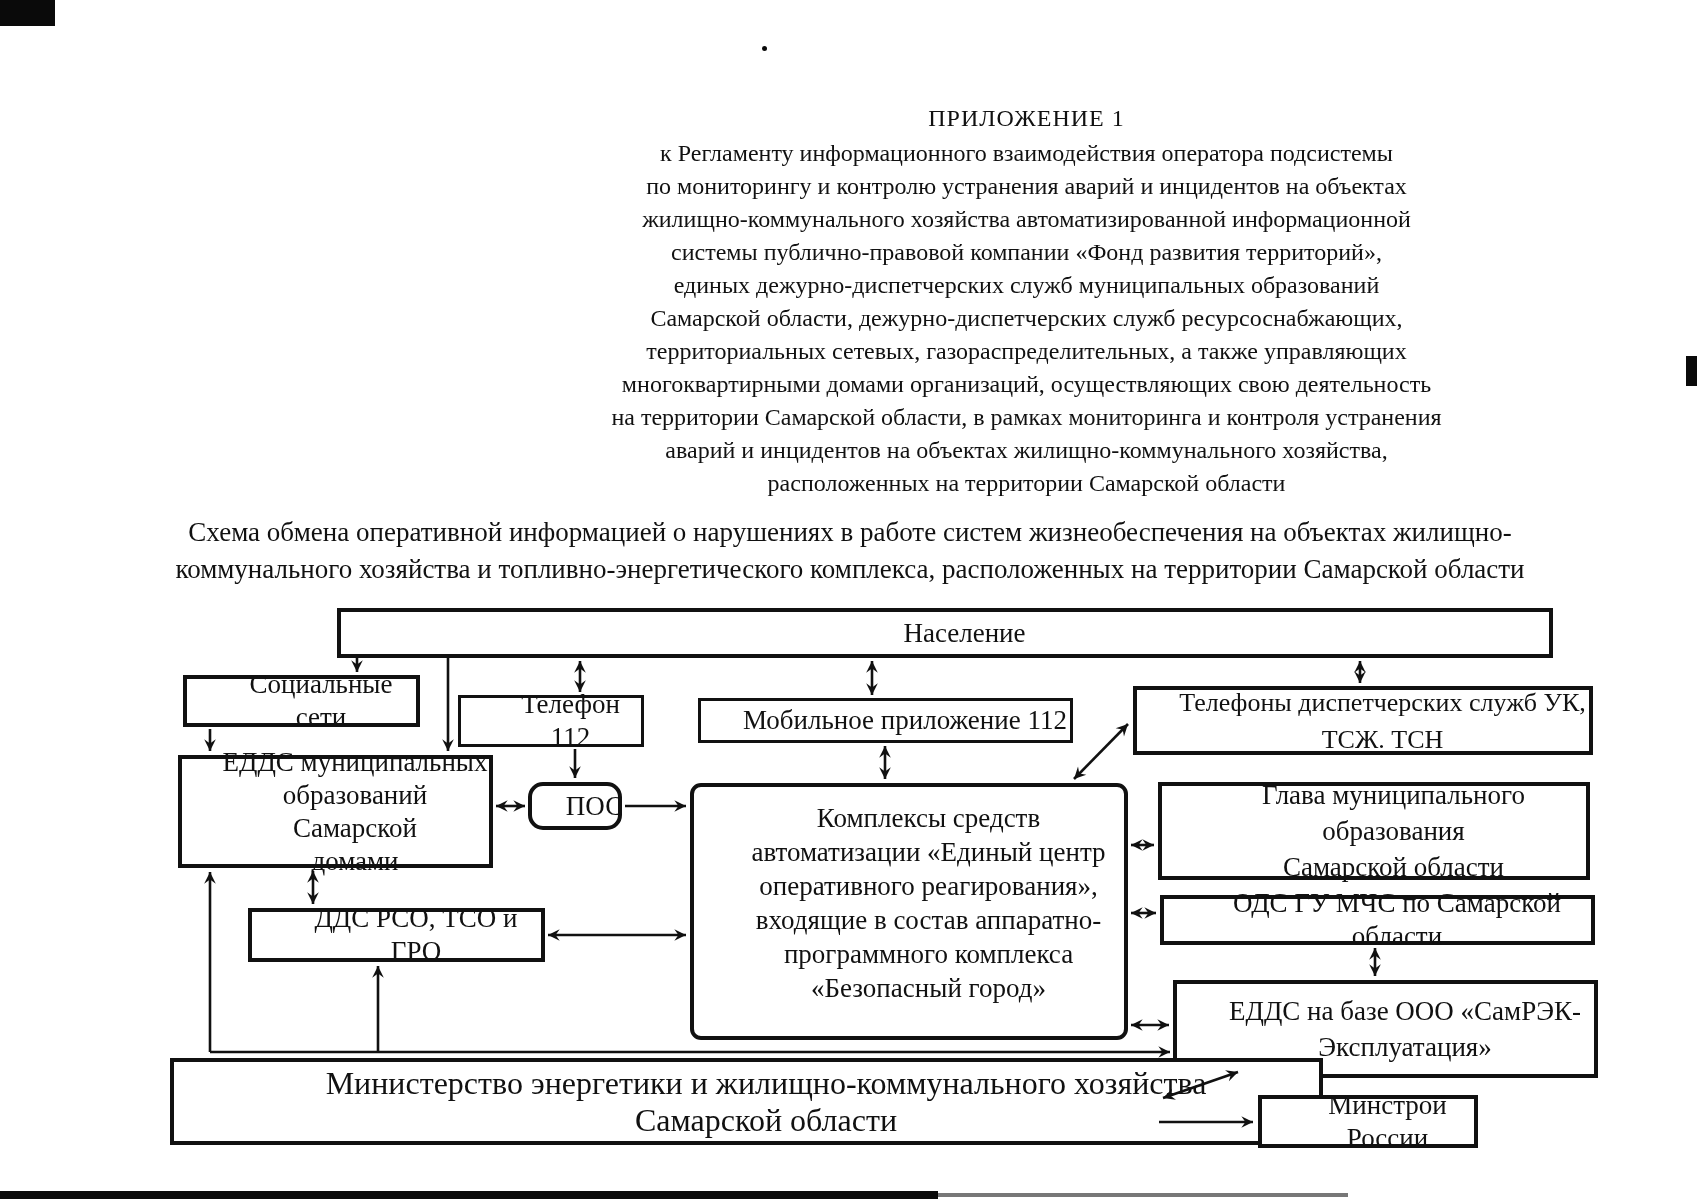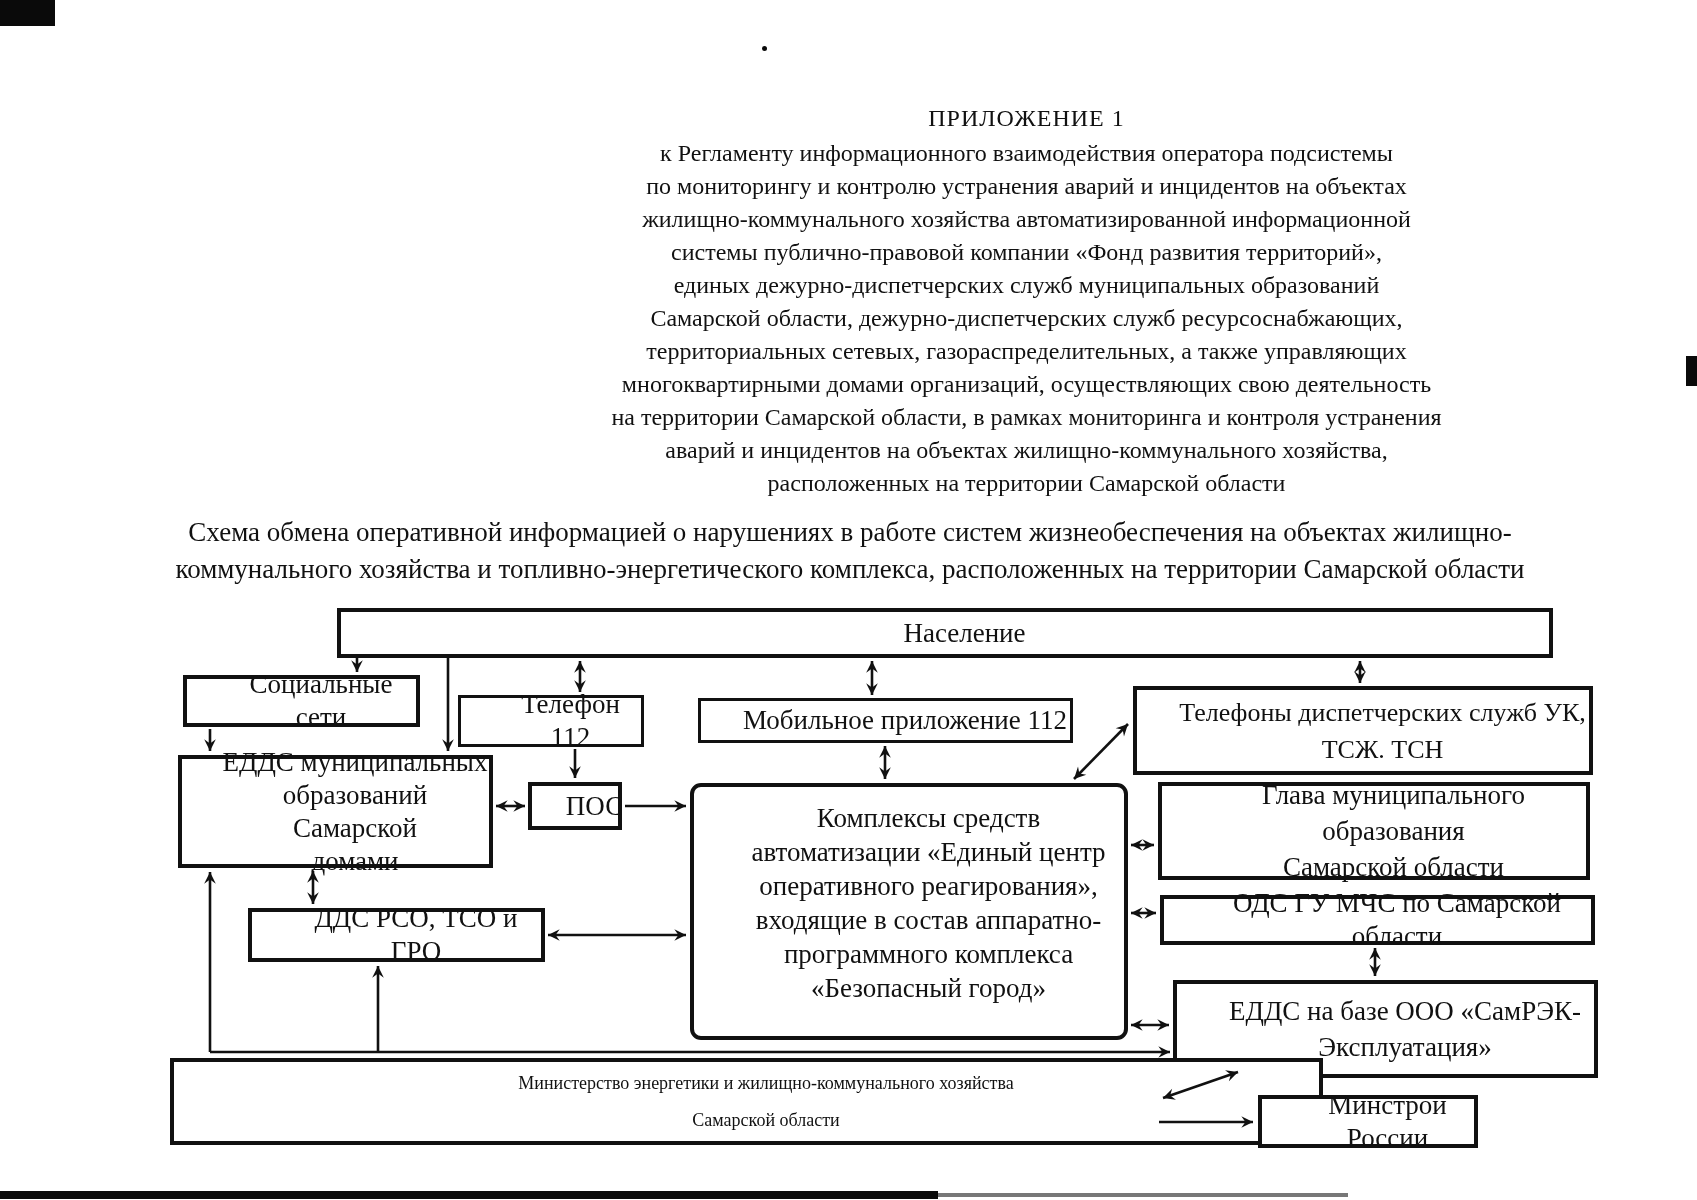--- a/index.html
+++ b/index.html
@@ -29,29 +29,29 @@
     display:flex;flex-direction:column;justify-content:center;align-items:center;
     text-align:center;font-size:27px;line-height:33px;
     z-index:2;
     padding-left:39px;
   }
   .bx.thin{border-width:3px;}
   .b-naselenie {left:337px; top:608px;  width:1216px;height:50px;}
   .b-social    {left:183px; top:675px;  width:237px; height:52px;}
   .b-phone112  {left:458px; top:695px;  width:186px; height:52px;}
   .b-mobile112 {left:698px; top:698px;  width:375px; height:45px;}
-  .b-ukphones  {left:1133px;top:686px;  width:460px; height:89px;font-size:26px;line-height:37px;}
+  .b-ukphones  {left:1133px;top:686px;  width:460px; height:69px;font-size:26px;line-height:37px;}
   .b-edds-mo   {left:178px; top:755px;  width:315px; height:113px;}
-  .b-pos       {left:528px; top:782px;  width:94px;  height:48px;}
+  .b-pos       {left:528px; top:782px;  width:94px;  height:48px;border-radius:15px;}
   .b-ksa       {left:690px; top:783px;  width:438px; height:257px;justify-content:flex-start;padding-top:14px;line-height:34px;border-radius:11px;}
   .b-dds       {left:248px; top:908px;  width:297px; height:54px;}
   .b-glava     {left:1158px;top:782px;  width:432px; height:98px;line-height:36px;}
   .b-ods       {left:1160px;top:895px;  width:435px; height:50px;}
   .b-samrek    {left:1173px;top:980px;  width:425px; height:98px;line-height:36px;}
-  .b-ministry  {left:170px; top:1058px; width:1153px; height:87px;font-size:18px;line-height:37px;}
+  .b-ministry  {left:170px; top:1058px; width:1153px; height:87px;font-size:32px;line-height:37px;}
   .b-minstroy  {left:1258px;top:1095px; width:220px; height:53px;align-items:flex-end;}
   
   svg.wires{position:absolute;left:0;top:0;z-index:3;pointer-events:none;}
   
   .artifact{position:absolute;background:#0a0a0a;z-index:4;}
   .a-topleft{left:0;top:0;width:55px;height:26px;}
   .a-right{left:1686px;top:356px;width:11px;height:30px;}
   .a-bottom1{left:0;top:1191px;width:938px;height:8px;}
   .a-bottom2{left:938px;top:1193px;width:410px;height:4px;background:#777;}
   .a-dot{left:762px;top:46px;width:5px;height:5px;border-radius:50%;}

